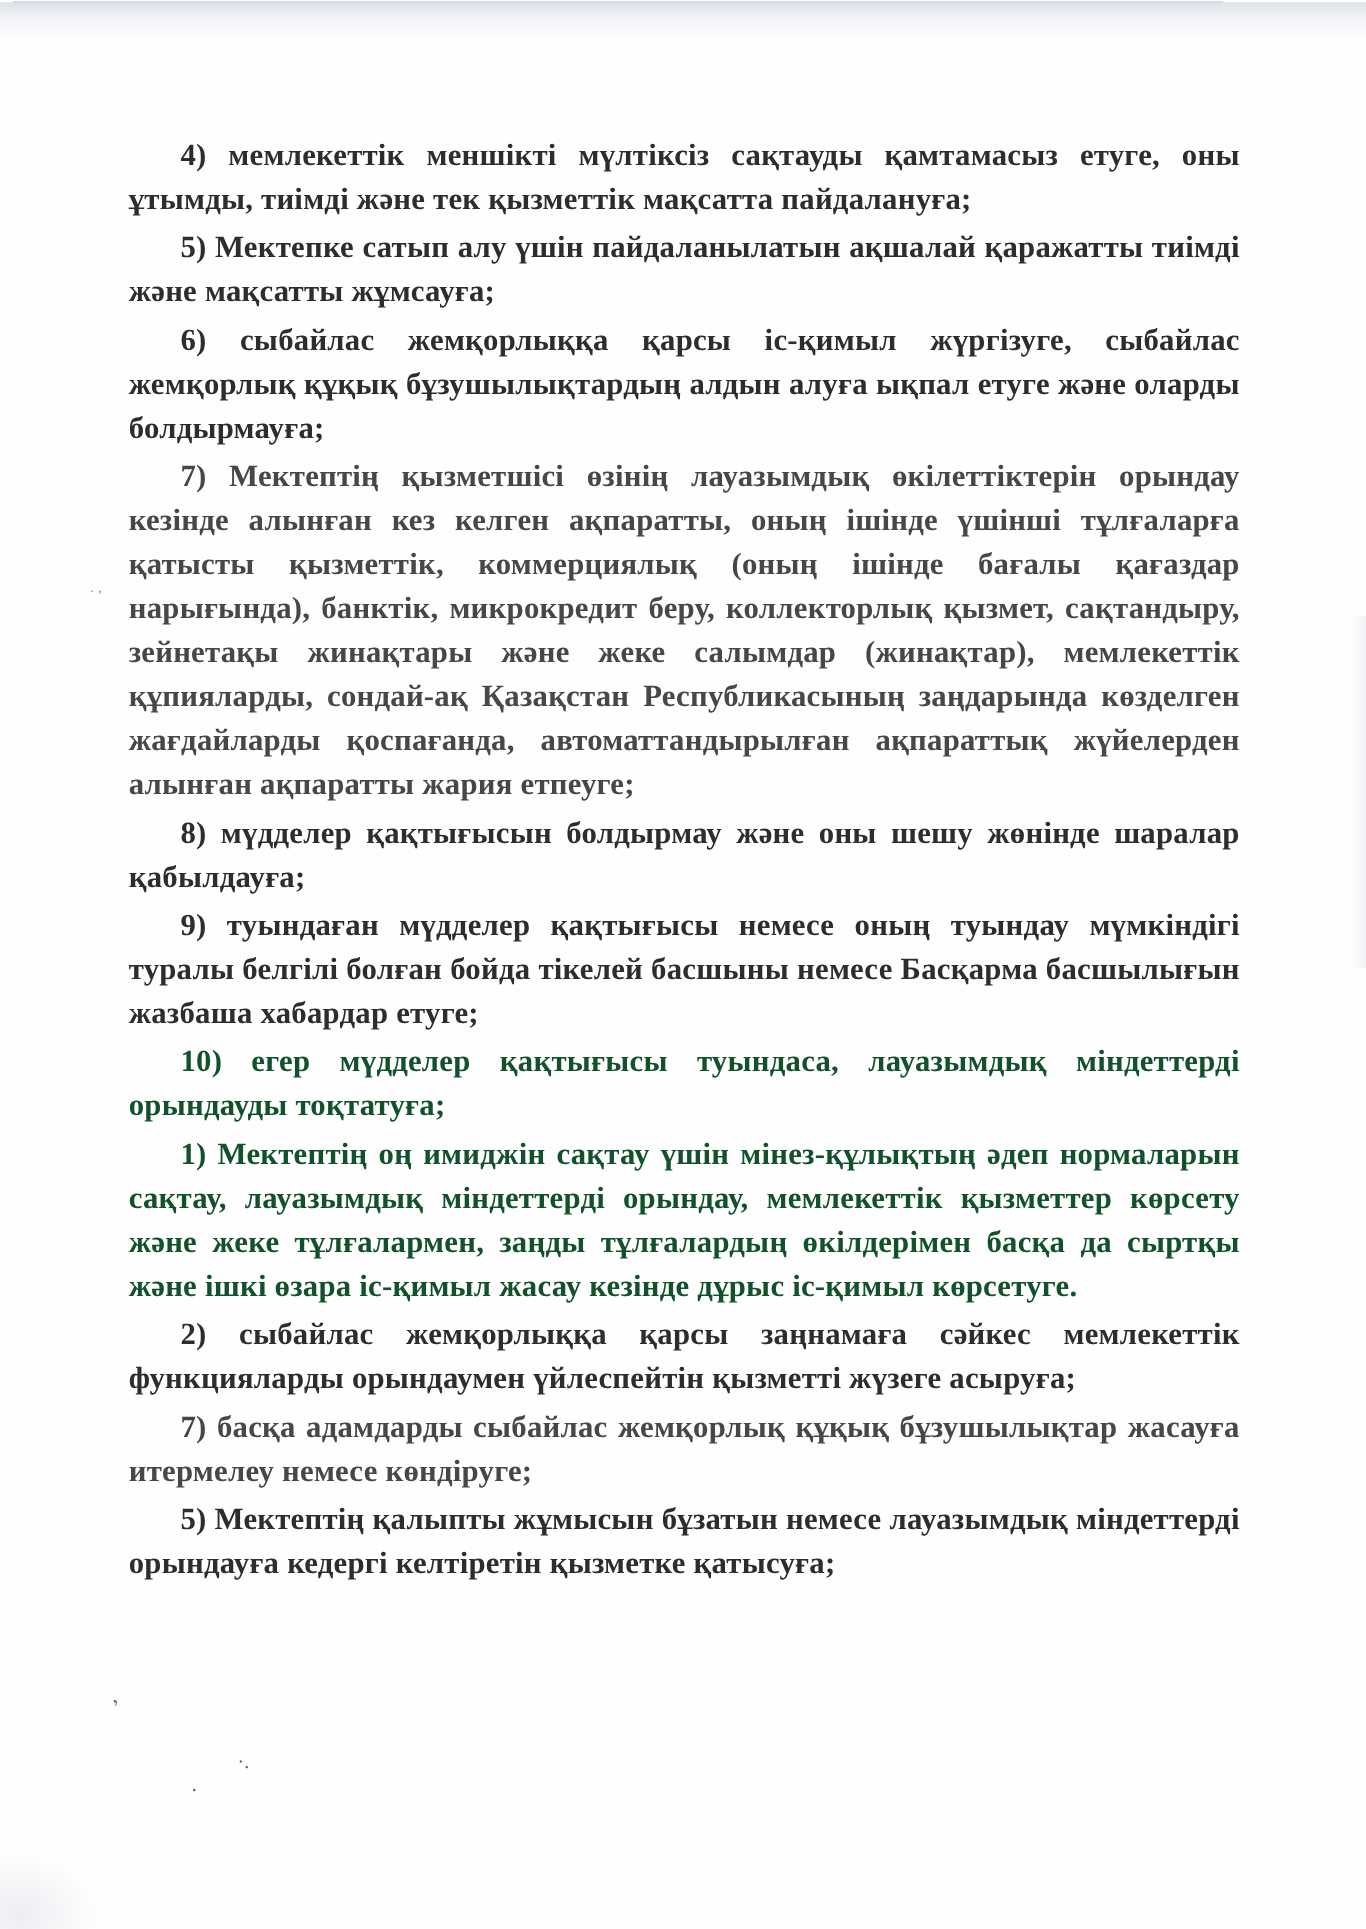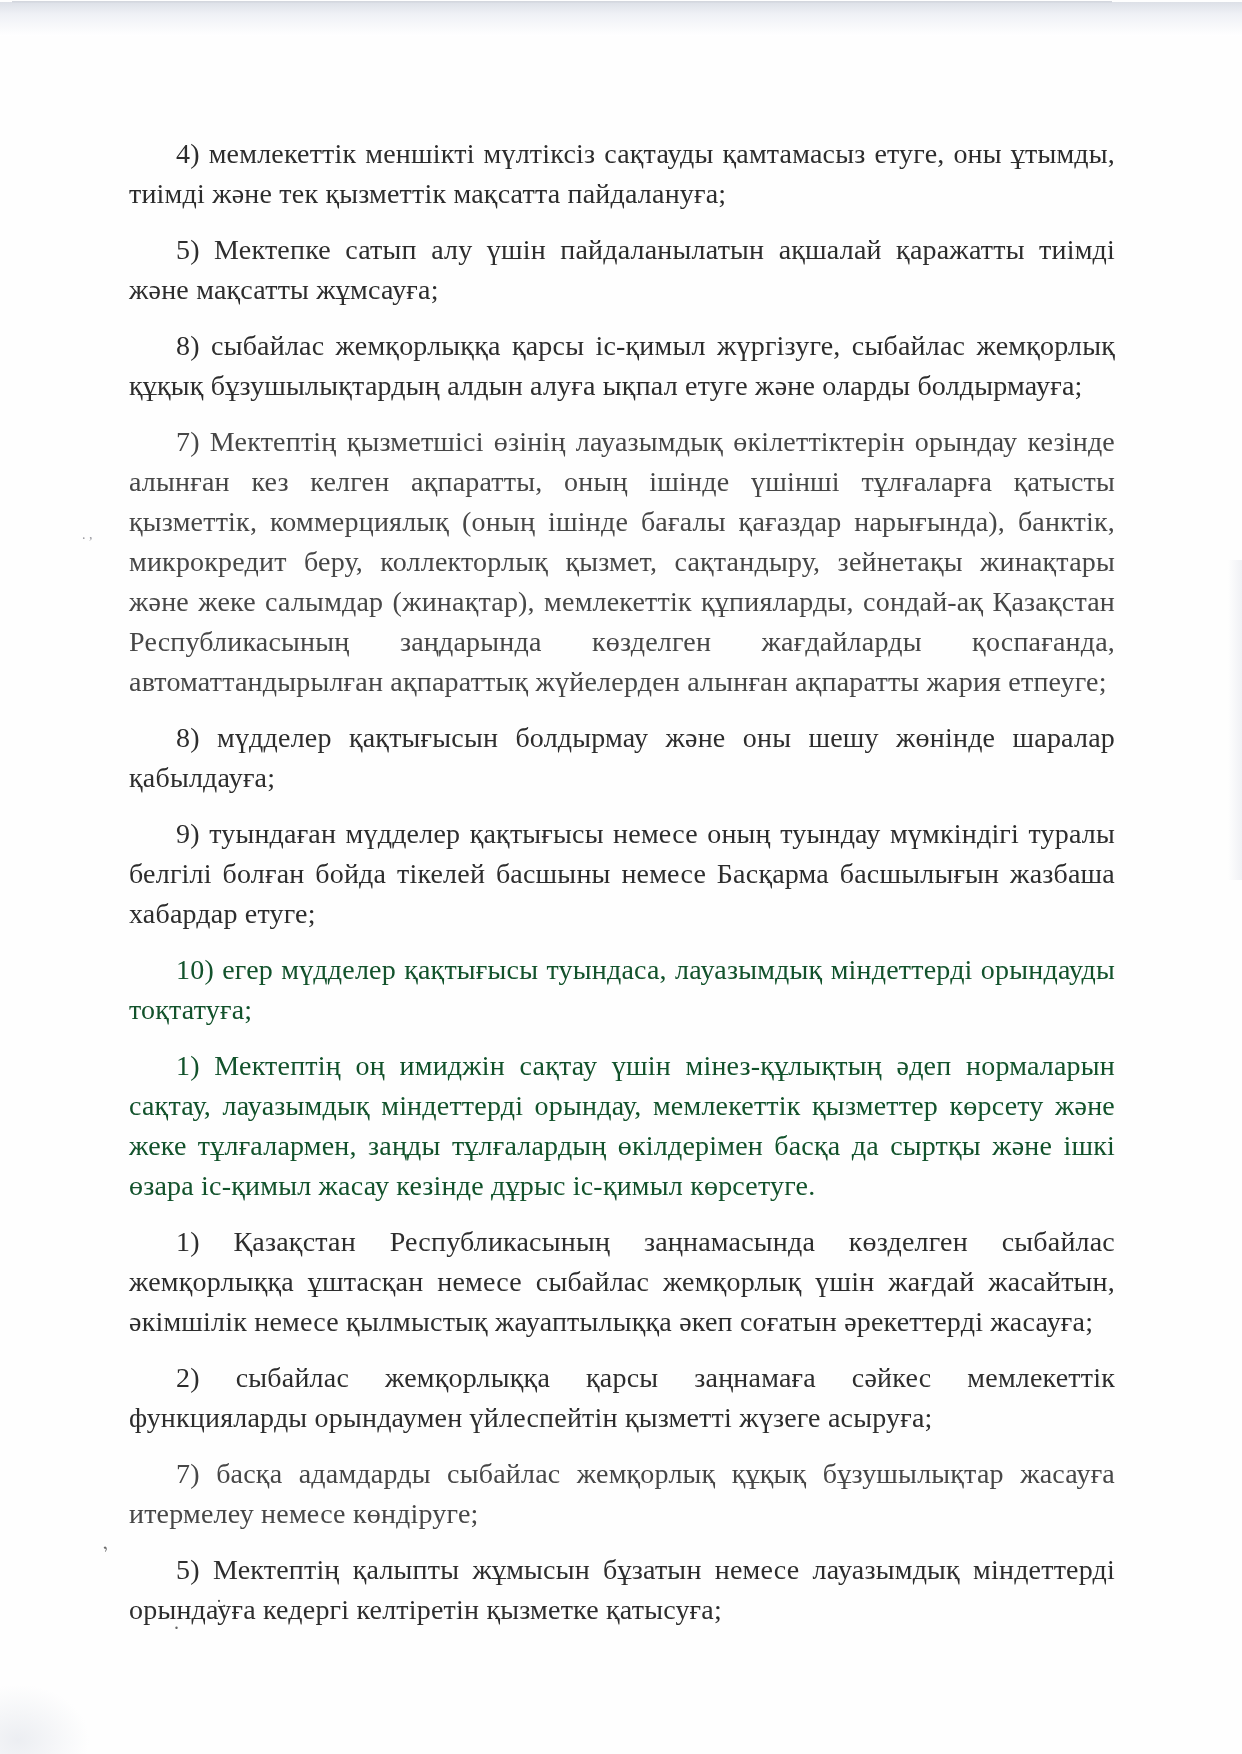--- a/index.html
+++ b/index.html
@@ -44,23 +44,24 @@
     left: 113px;
     width: 1018px;
     color: #2f2f2f;
     font-size: 28px;
     line-height: 40px;
     text-align: justify;
     letter-spacing: 0.2px;
     filter: blur(0.25px) contrast(1.02);
   }
   .content p {
-    margin: 16px;
+    margin: 4px;
     padding: 0;
     text-indent: 47px;
+    font-weight: bold;
   }
   .content p.faded {
     color: #14532d;
   }
   .content p.slight-fade {
     color: #484848;
   }
   
   .content p.hang-indent {
     padding-left: 142px;
@@ -97,27 +98,26 @@
 <body>
 
 <div class="page">
 
   <div class="top-hairline"></div>
   <div class="top-band"></div>
 
   <div class="content">
     <p>4) мемлекеттік меншікті мүлтіксіз сақтауды қамтамасыз етуге, оны ұтымды, тиімді және тек қызметтік мақсатта пайдалануға;</p>
     <p>5) Мектепке сатып алу үшін пайдаланылатын ақшалай қаражатты тиімді және мақсатты жұмсауға;</p>
-    <p>8) сыбайлас жемқорлыққа қарсы іс-қимыл жүргізуге, сыбайлас жемқорлық құқық бұзушылықтардың алдын алуға ықпал етуге және оларды болдырмауға;</p>
+    <p>6) сыбайлас жемқорлыққа қарсы іс-қимыл жүргізуге, сыбайлас жемқорлық құқық бұзушылықтардың алдын алуға ықпал етуге және оларды болдырмауға;</p>
     <p class="slight-fade">7) Мектептің қызметшісі өзінің лауазымдық өкілеттіктерін орындау кезінде алынған кез келген ақпаратты, оның ішінде үшінші тұлғаларға қатысты қызметтік, коммерциялық (оның ішінде бағалы қағаздар нарығында), банктік, микрокредит беру, коллекторлық қызмет, сақтандыру, зейнетақы жинақтары және жеке салымдар (жинақтар), мемлекеттік құпияларды, сондай-ақ Қазақстан Республикасының заңдарында көзделген жағдайларды қоспағанда, автоматтандырылған ақпараттық жүйелерден алынған ақпаратты жария етпеуге;</p>
     <p>8) мүдделер қақтығысын болдырмау және оны шешу жөнінде шаралар қабылдауға;</p>
     <p>9) туындаған мүдделер қақтығысы немесе оның туындау мүмкіндігі туралы белгілі болған бойда тікелей басшыны немесе Басқарма басшылығын жазбаша хабардар етуге;</p>
     <p class="faded">10) егер мүдделер қақтығысы туындаса, лауазымдық міндеттерді орындауды тоқтатуға;</p>
     <p class="faded end-period">1) Мектептің оң имиджін сақтау үшін мінез-құлықтың әдеп нормаларын сақтау, лауазымдық міндеттерді орындау, мемлекеттік қызметтер көрсету және жеке тұлғалармен, заңды тұлғалардың өкілдерімен басқа да сыртқы және ішкі өзара іс-қимыл жасау кезінде дұрыс іс-қимыл көрсетуге.</p>
-    <p>1) Қазақстан Республикасының заңнамасында көзделген сыбайлас жемқорлыққа ұштасқан немесе сыбайлас жемқорлық үшін жағдай жасайтын, әкімшілік немесе қылмыстық жауаптылыққа әкеп соғатын әрекеттерді жасауға;</p>
     <p>2) сыбайлас жемқорлыққа қарсы заңнамаға сәйкес мемлекеттік функцияларды орындаумен үйлеспейтін қызметті жүзеге асыруға;</p>
     <p class="slight-fade">7) басқа адамдарды сыбайлас жемқорлық құқық бұзушылықтар жасауға итермелеу немесе көндіруге;</p>
     <p>5) Мектептің қалыпты жұмысын бұзатын немесе лауазымдық міндеттерді орындауға кедергі келтіретін қызметке қатысуға;</p>
   </div>
 
   <span class="speck" style="left:100px; top:1532px; transform:rotate(-25deg);">,</span>
 
   <span class="speck" style="left:216px; top:1592px; font-size:18px; color:#555;">·.</span>
 
   <span class="speck" style="left:174px; top:1612px; color:#666;">.</span>

